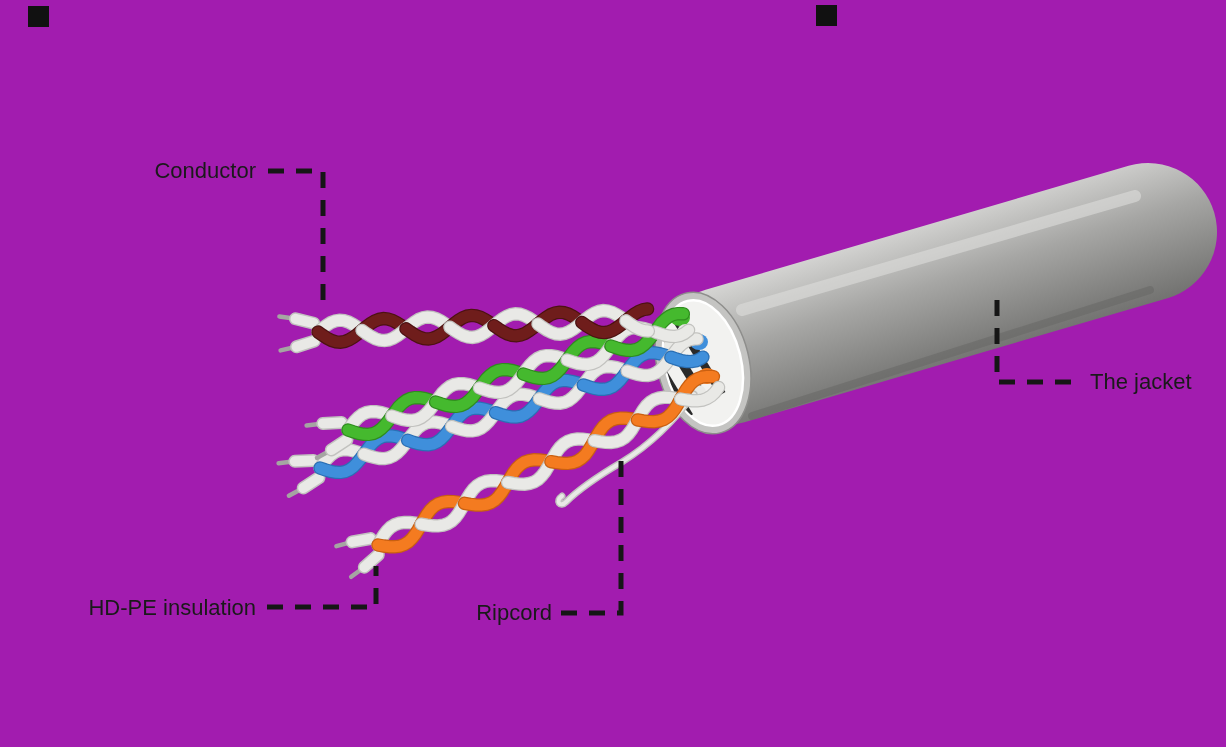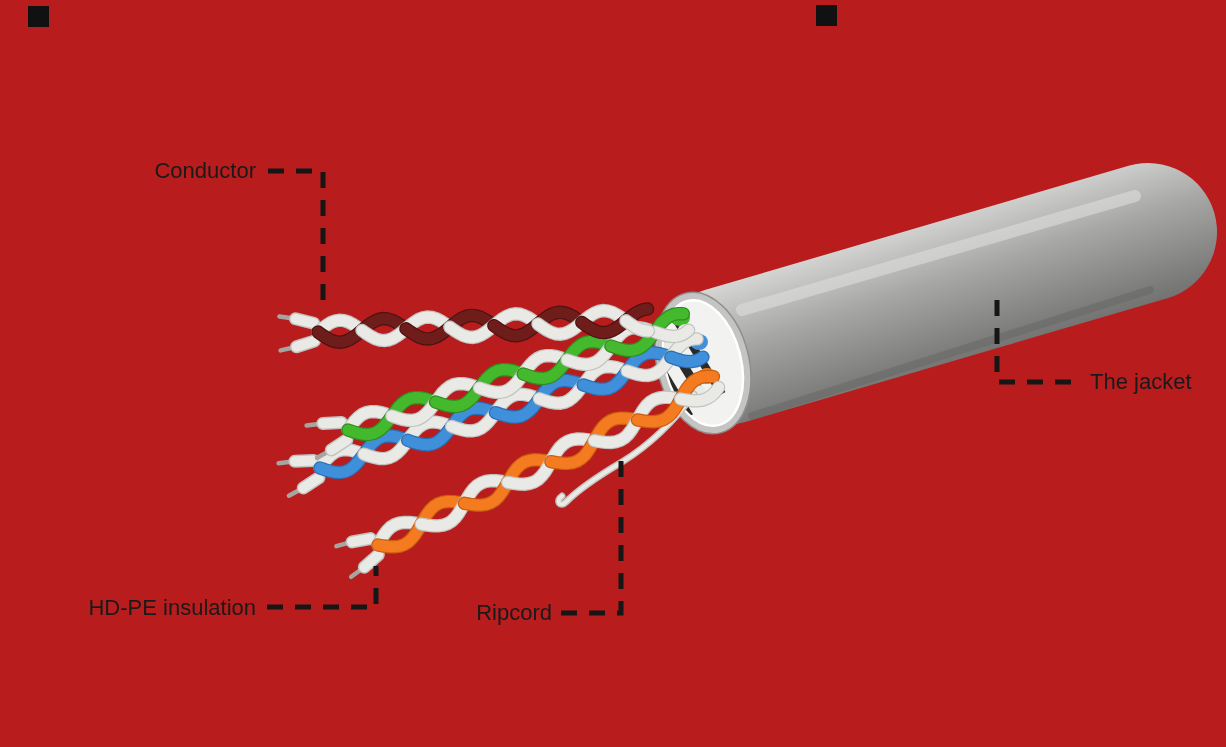--- a/index.html
+++ b/index.html
@@ -1,16 +1,16 @@
 <!DOCTYPE html>
 <html><head>
 <meta charset="utf-8">
 <style>
   html,body{margin:0;padding:0;background:#ffffff;}
-  .stage{position:relative;width:1226px;height:747px;background:#b91c1c;overflow:hidden;
+  .stage{position:relative;width:1226px;height:747px;background:#a21caf;overflow:hidden;
          font-family:"Liberation Sans","DejaVu Sans",sans-serif;}
   svg{position:absolute;left:0;top:0;}
   text{font-family:"Liberation Sans","DejaVu Sans",sans-serif;font-size:22px;fill:#1a1a1a;}
   .leader{fill:none;stroke-width:5;stroke-dasharray:16 12;}
 </style>
 </head>
 <body>
 
 <div class="stage">
 <svg id="art" width="1226" height="747" viewBox="0 0 1226 747">

